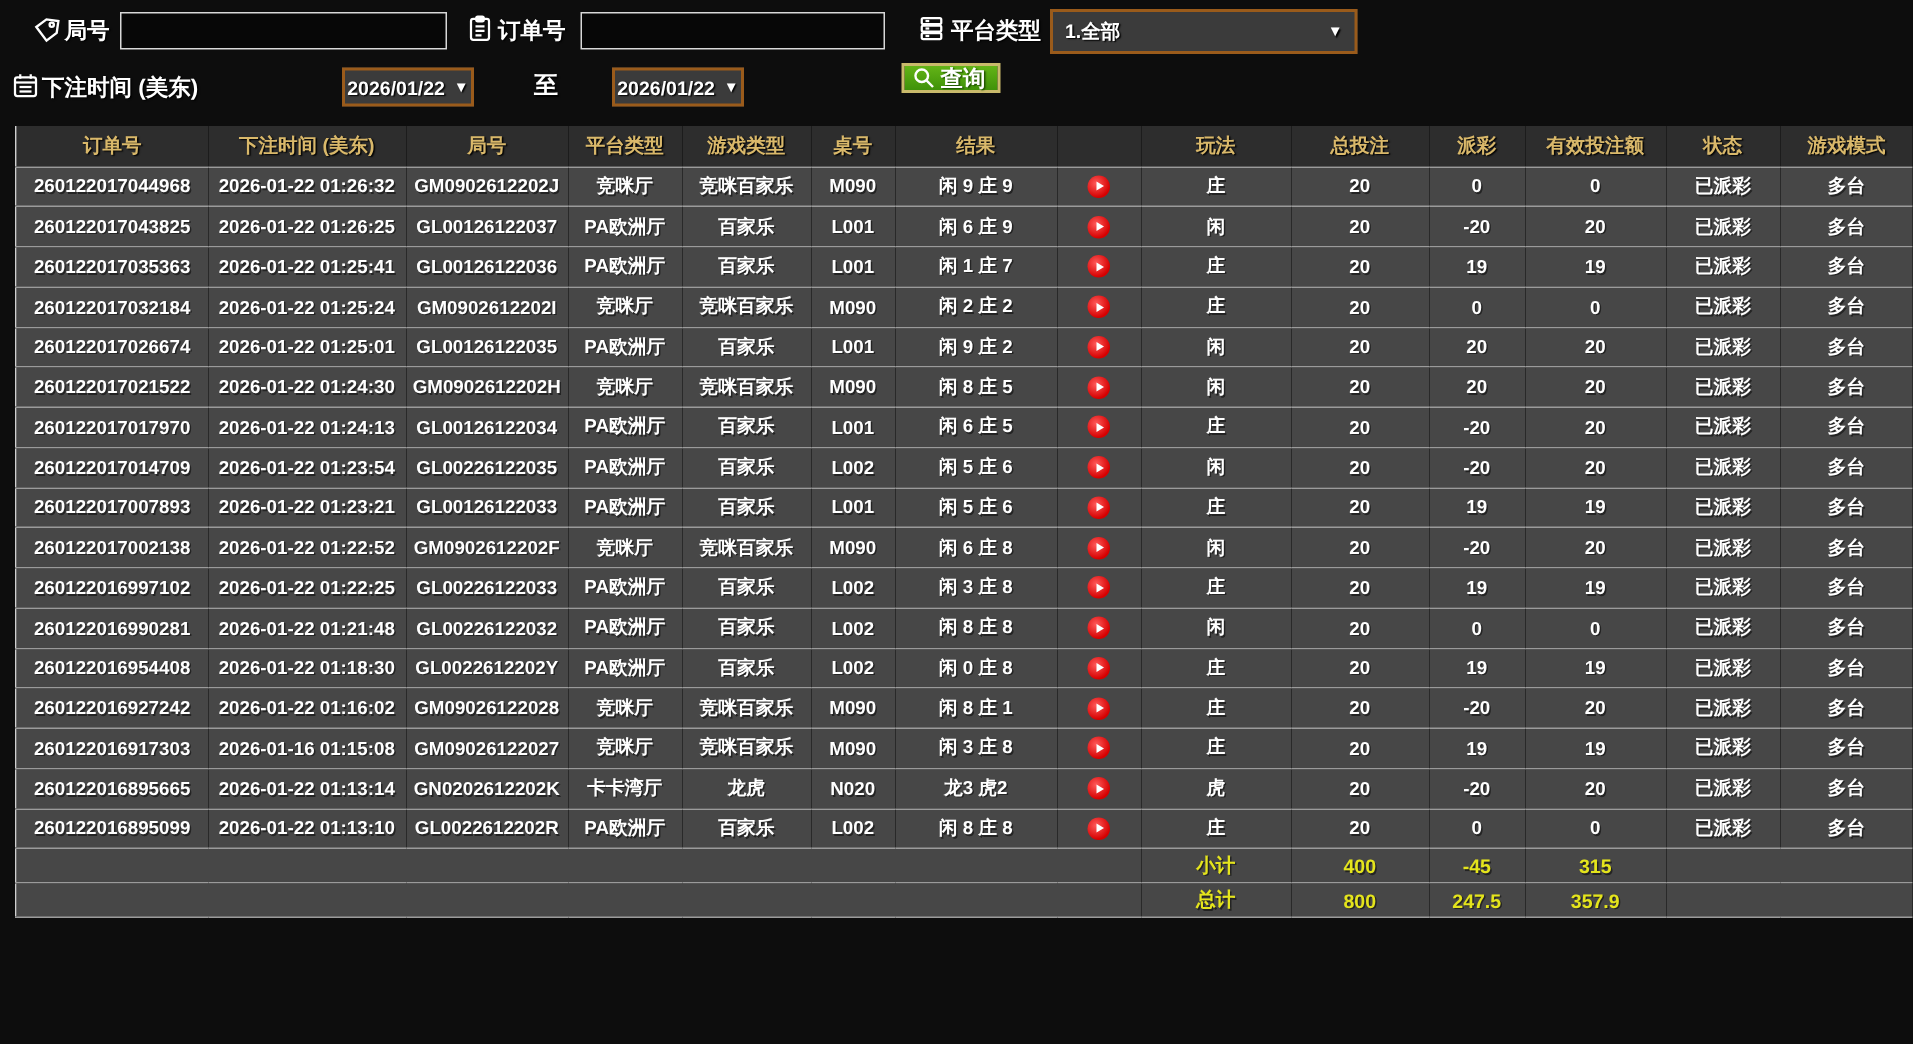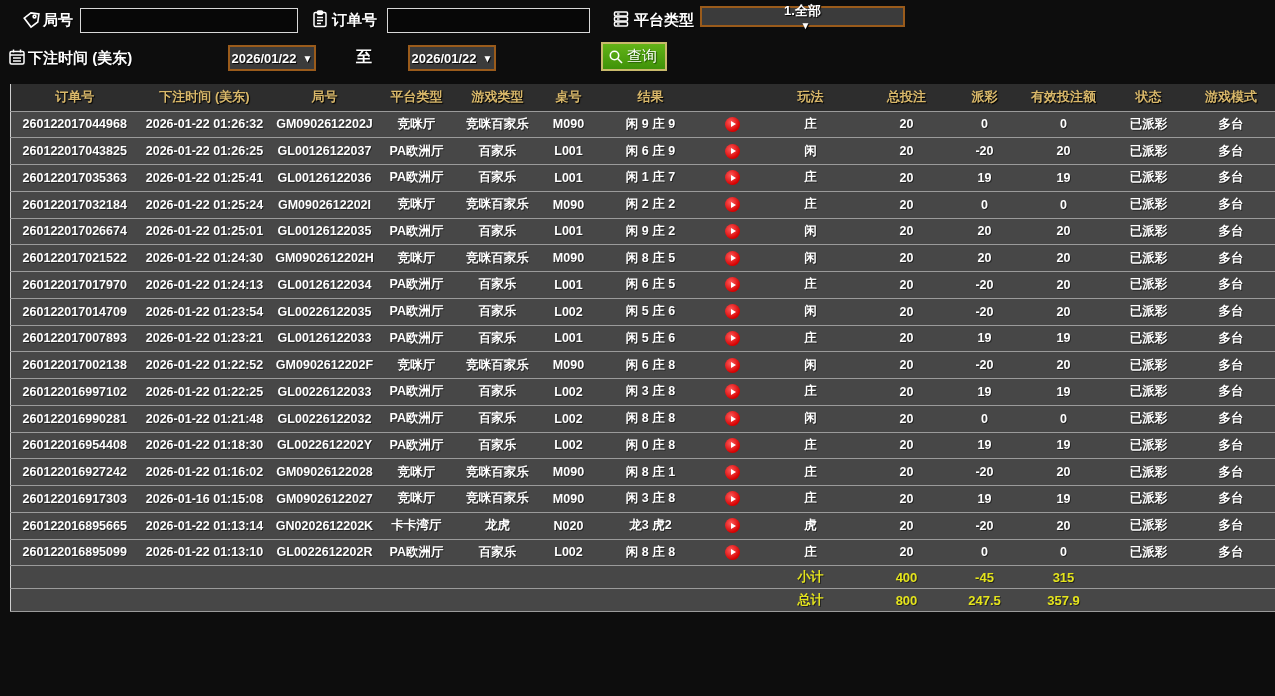--- a/index.html
+++ b/index.html
@@ -22,27 +22,27 @@
     position: absolute; height: 25px; background: #070707;
     border: 1px solid #d8d8d8; color: #fff; font-size: 13px; padding: 0 6px;
     font-family: inherit;
   }
   .sel-box {
     position: absolute; background: #3b3b3b; border: 2px solid #9a5b1b;
     color: #fff; font-size: 13px; font-weight: bold; cursor: pointer;
     display: flex; align-items: center; text-shadow: 1px 1px 1px #000;
   }
   .sel-box .arrow { font-size: 10px; margin-left: 6px; }
-  #platform-select { left: 700px; top: 6px; width: 205px; height: 21px; padding: 0 8px; justify-content: center; flex-direction: column; }
+  #platform-select { left: 700px; top: 6px; width: 205px; height: 30px; padding: 0 8px; justify-content: space-between; }
   #date-from { left: 228px; top: 45px; width: 88px; height: 26px; justify-content: center; }
   #date-to   { left: 408px; top: 45px; width: 88px; height: 26px; justify-content: center; }
   #query-btn {
-    position: absolute; left: 601px; top: 42px; height: 29px; padding: 0 8px 0 5px;
+    position: absolute; left: 601px; top: 42px; height: 20px; padding: 0 8px 0 5px;
     background: linear-gradient(#63b417, #3f9209);
-    border: 2px solid #c9ba6b; color: #fff; font-size: 15px; font-weight: normal;
+    border: 2px solid #c9ba6b; color: #fff; font-size: 15px; font-weight: bold;
     display: flex; align-items: center; gap: 3px; cursor: pointer;
     text-shadow: 1px 1px 1px #1d4d00; font-family: inherit;
   }
   #query-btn svg { width: 16px; height: 16px; }
 
   
   #records-table {
     width: 1265px; margin-left: 10px; border-collapse: collapse; table-layout: fixed;
     border-left: 1px solid #cfcfcf;
   }

